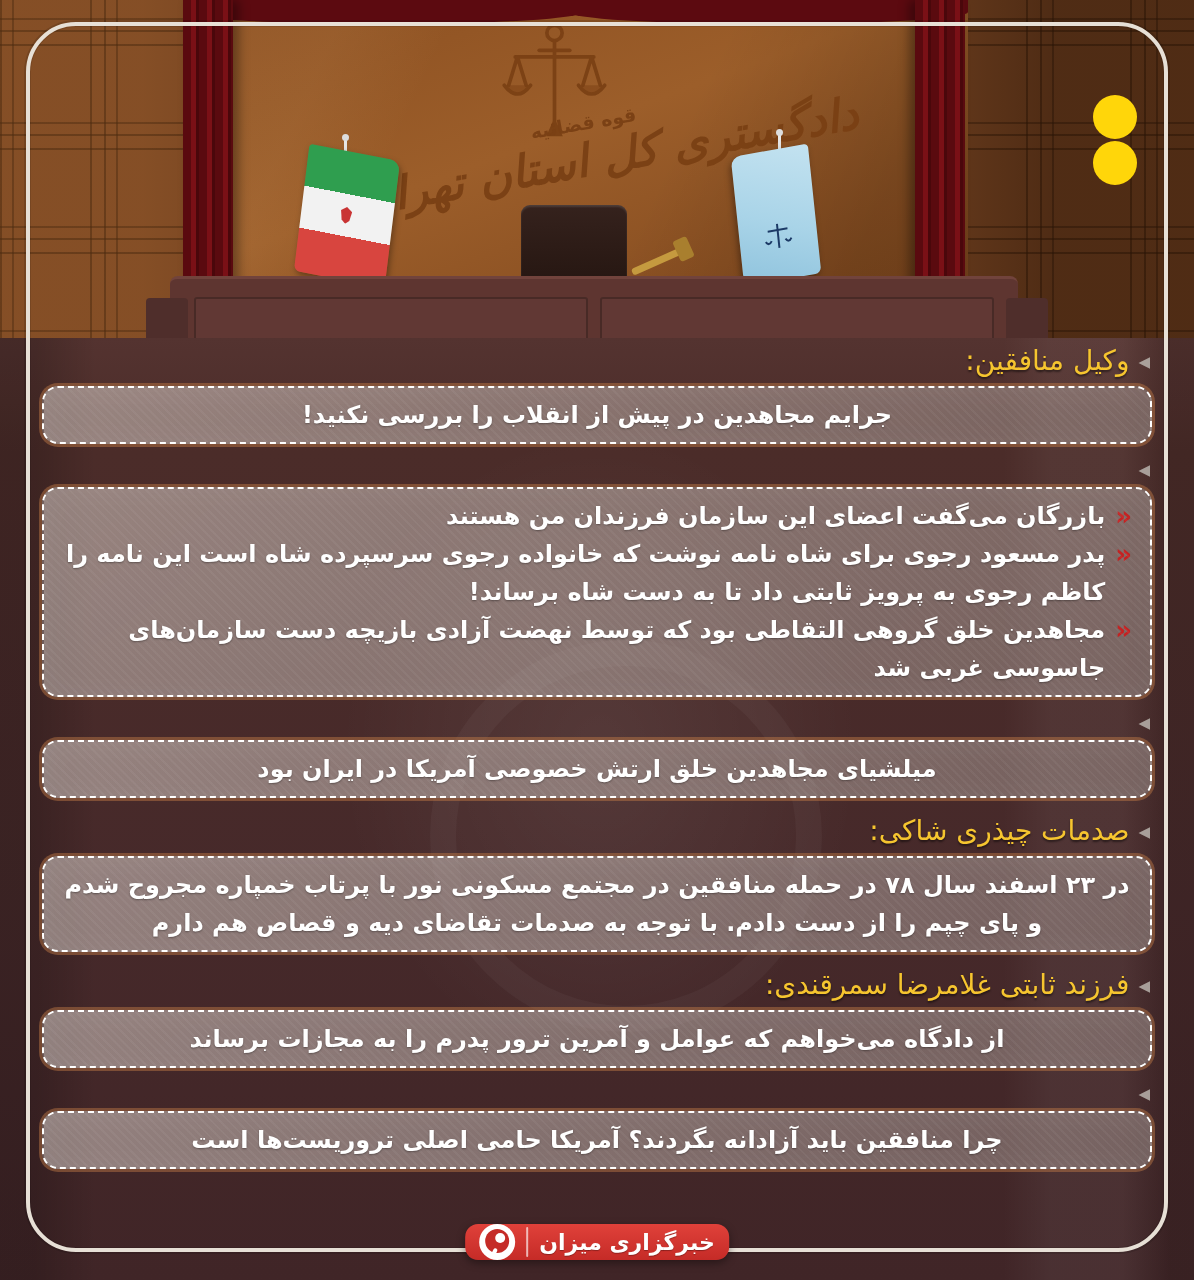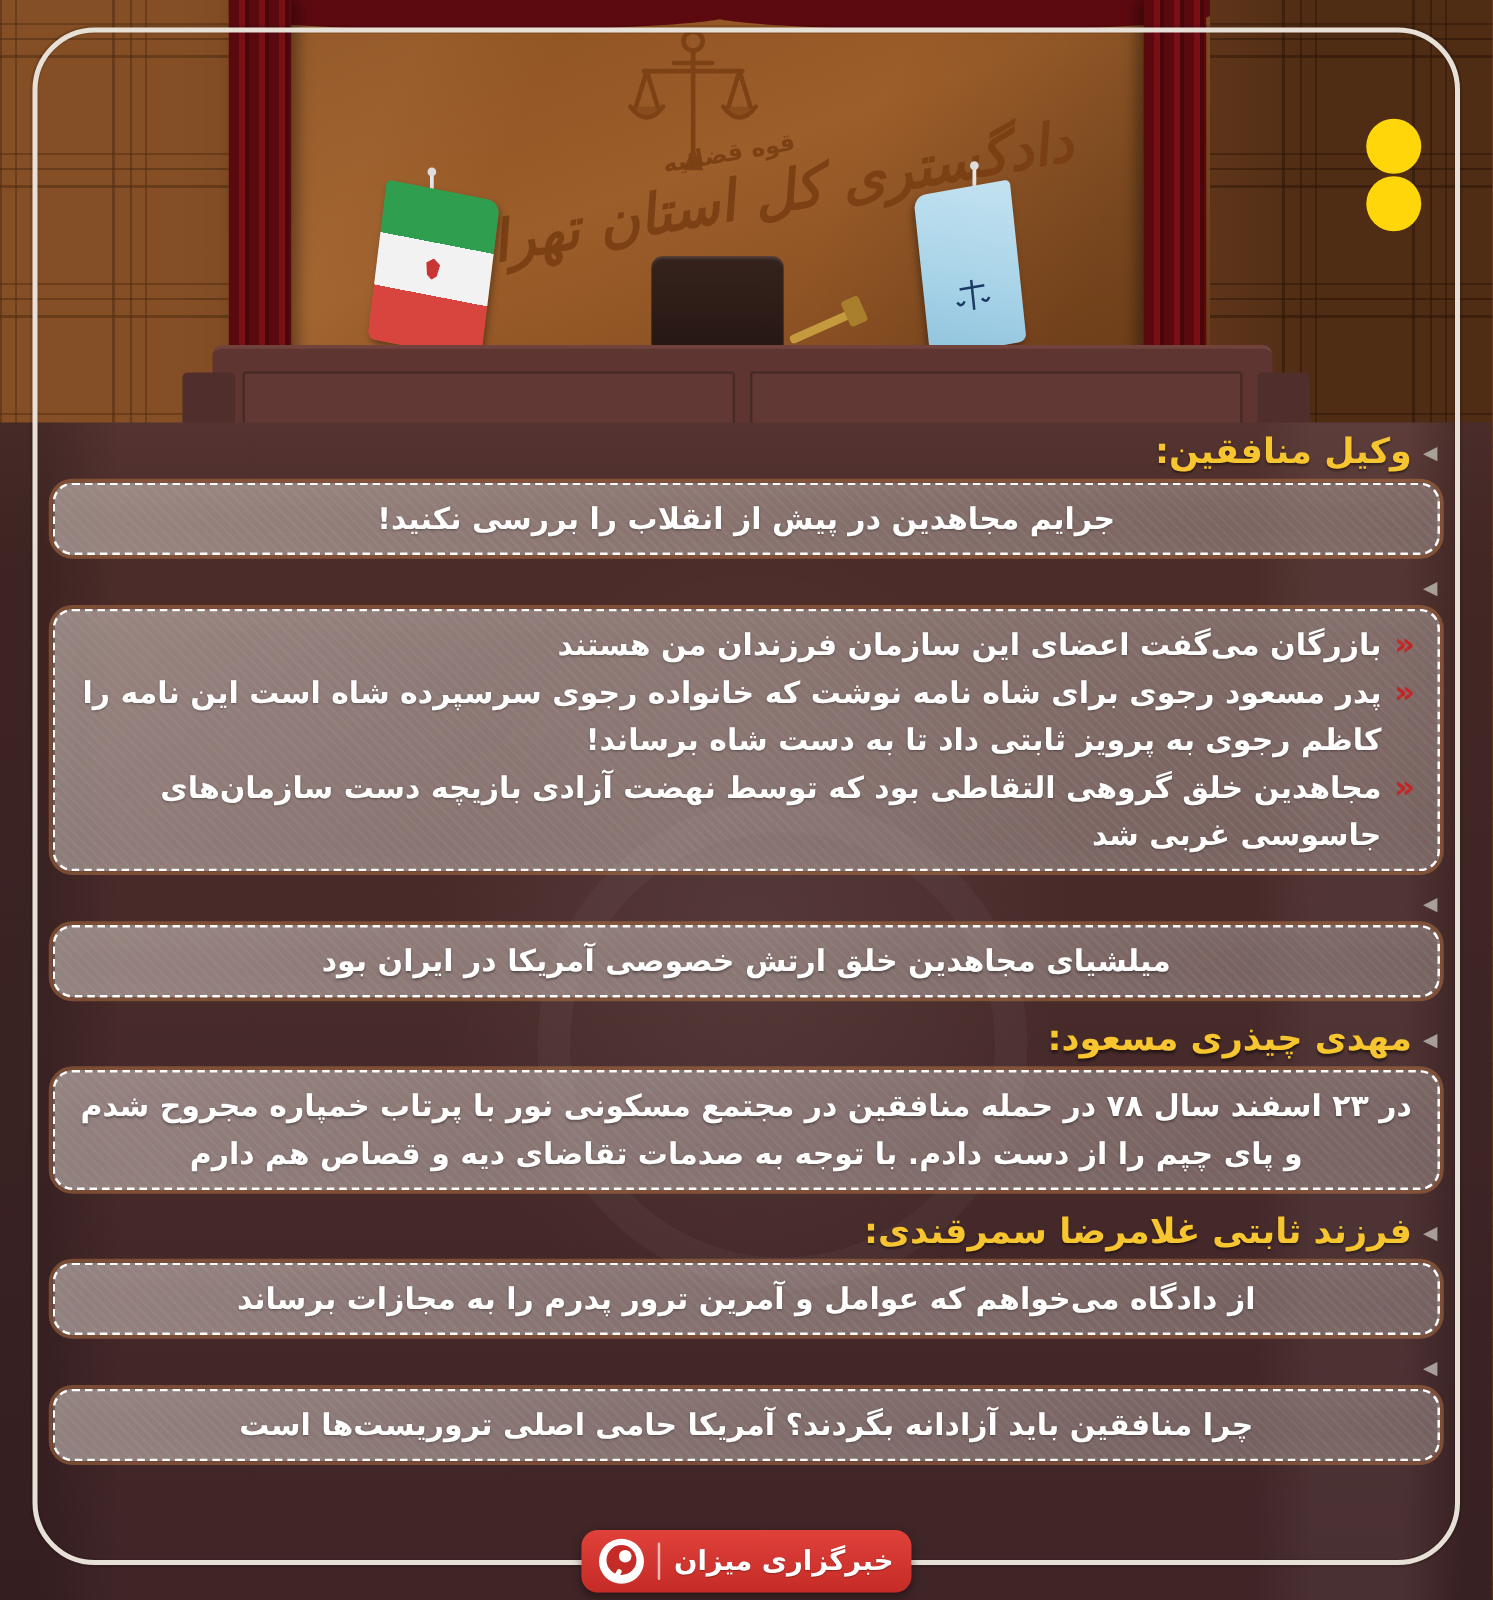--- a/index.html
+++ b/index.html
@@ -67,35 +67,35 @@
   
   .frame{position:absolute;left:26px;top:22px;right:26px;bottom:28px;z-index:6;
     border:4px solid #e7e0d6;border-radius:50px;box-shadow:0 0 0 2px rgba(0,0,0,.12), inset 0 0 0 1px rgba(0,0,0,.1);}
   .dot{position:absolute;width:44px;height:44px;border-radius:50%;background:#ffd60a;z-index:7;}
   .dot1{left:1093px;top:95px;} .dot2{left:1093px;top:141px;}
   
   .content{position:absolute;left:42px;right:42px;top:344px;z-index:8;direction:rtl;}
   .speaker-row{display:flex;align-items:center;gap:9px;margin:16px 2px 9px 0;}
   .section:first-child .speaker-row{margin-top:0;}
   .speaker-marker{color:#b9b3ad;font-size:15px;opacity:.85;direction:ltr;unicode-bidi:isolate;transform:translateY(1px);}
-  .speaker-label{color:#f6c52f;font-size:28px;font-weight:bold;text-shadow:0 2px 2px rgba(0,0,0,.45);}
+  .speaker-label{color:#f6c52f;font-size:28px;font-weight:normal;text-shadow:0 2px 2px rgba(0,0,0,.45);}
   .quote-box{border:2px dashed #ffffff;border-radius:16px;padding:8px 18px;
     background:linear-gradient(145deg, rgba(216,206,200,.55), rgba(163,150,145,.48));
     box-shadow:0 0 0 3px rgba(196,124,72,.45), inset 0 0 30px rgba(255,255,255,.06);
     background-blend-mode:normal;}
   .quote-box{position:relative;}
   .quote-box::after{content:"";position:absolute;inset:0;border-radius:14px;pointer-events:none;
     background:repeating-linear-gradient(45deg, rgba(255,255,255,.045) 0 2px, transparent 2px 6px);}
   .quote-row{color:#ffffff;font-size:24px;font-weight:bold;line-height:38px;text-align:center;
     text-shadow:0 1px 2px rgba(0,0,0,.35);}
   .quote-row.bulleted{display:flex;gap:10px;text-align:right;align-items:flex-start;}
   .bullet-mark{color:#c42222;font-weight:bold;font-size:26px;line-height:38px;direction:ltr;unicode-bidi:isolate;text-shadow:none;}
   
   .badge{position:absolute;left:50%;top:1224px;transform:translateX(-50%);z-index:9;
-    height:50px;padding:0 14px;display:flex;align-items:center;gap:11px;direction:rtl;
+    height:36px;padding:0 14px;display:flex;align-items:center;gap:11px;direction:rtl;
     background:linear-gradient(180deg,#e0413a,#c52b27);border-radius:13px;
     box-shadow:0 3px 8px rgba(0,0,0,.4);}
   .badge-text{color:#fff;font-size:22px;font-weight:bold;white-space:nowrap;text-shadow:0 1px 1px rgba(0,0,0,.3);}
   .badge-divider{width:2px;height:30px;background:rgba(255,255,255,.65);border-radius:1px;}
   .mizan-emblem{position:relative;width:36px;height:36px;border-radius:50%;background:#fff;flex:0 0 auto;}
   .mizan-inner{position:absolute;left:6px;top:5px;width:24px;height:24px;border-radius:50%;background:#c52b27;}
   .mizan-hole{position:absolute;left:16px;top:9px;width:10px;height:10px;border-radius:50%;background:#fff;}
   .mizan-tail{position:absolute;left:13px;top:24px;width:4px;height:9px;background:#fff;border-radius:2px;transform:rotate(28deg);}
 </style>
 </head>
@@ -206,21 +206,21 @@
       <span class="speaker-marker">◀</span>
     </div>
     <div class="quote-box">
         <div class="quote-row"><span>میلشیای مجاهدین خلق ارتش خصوصی آمریکا در ایران بود</span></div>
       </div>
   </div>
 
   <div class="section">
     <div class="speaker-row">
       <span class="speaker-marker">◀</span>
-      <span class="speaker-label">مهدی چیذری مسعود:</span>
+      <span class="speaker-label">صدمات چیذری شاکی:</span>
     </div>
     <div class="quote-box">
         <div class="quote-row"><span>در ۲۳ اسفند سال ۷۸ در حمله منافقین در مجتمع مسکونی نور با پرتاب خمپاره مجروح شدم و پای چپم را از دست دادم.  با توجه به صدمات تقاضای دیه و قصاص هم دارم</span></div>
       </div>
   </div>
 
   <div class="section">
     <div class="speaker-row">
       <span class="speaker-marker">◀</span>
       <span class="speaker-label">فرزند ثابتی غلامرضا سمرقندی:</span>

